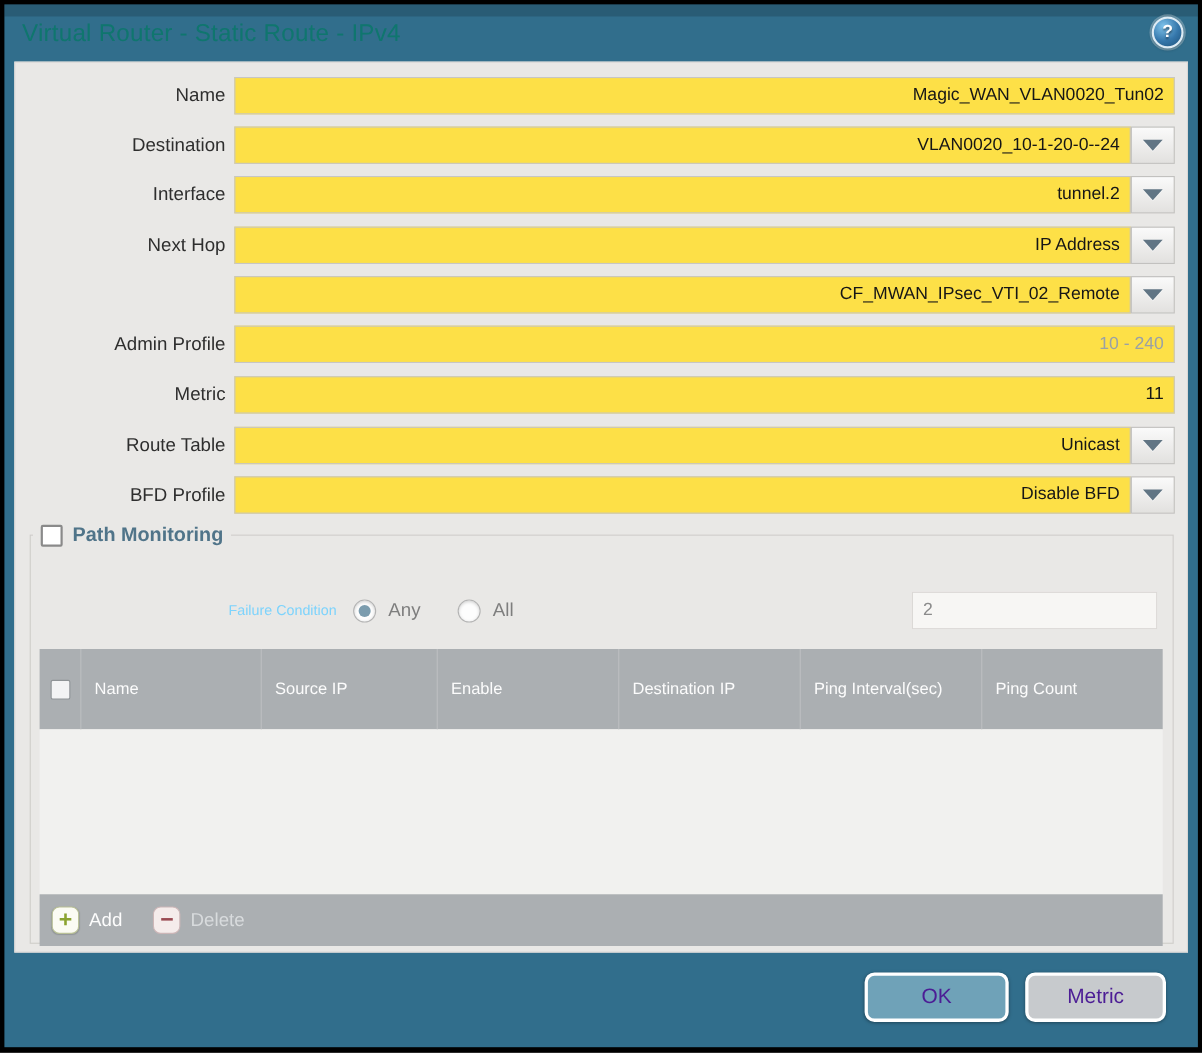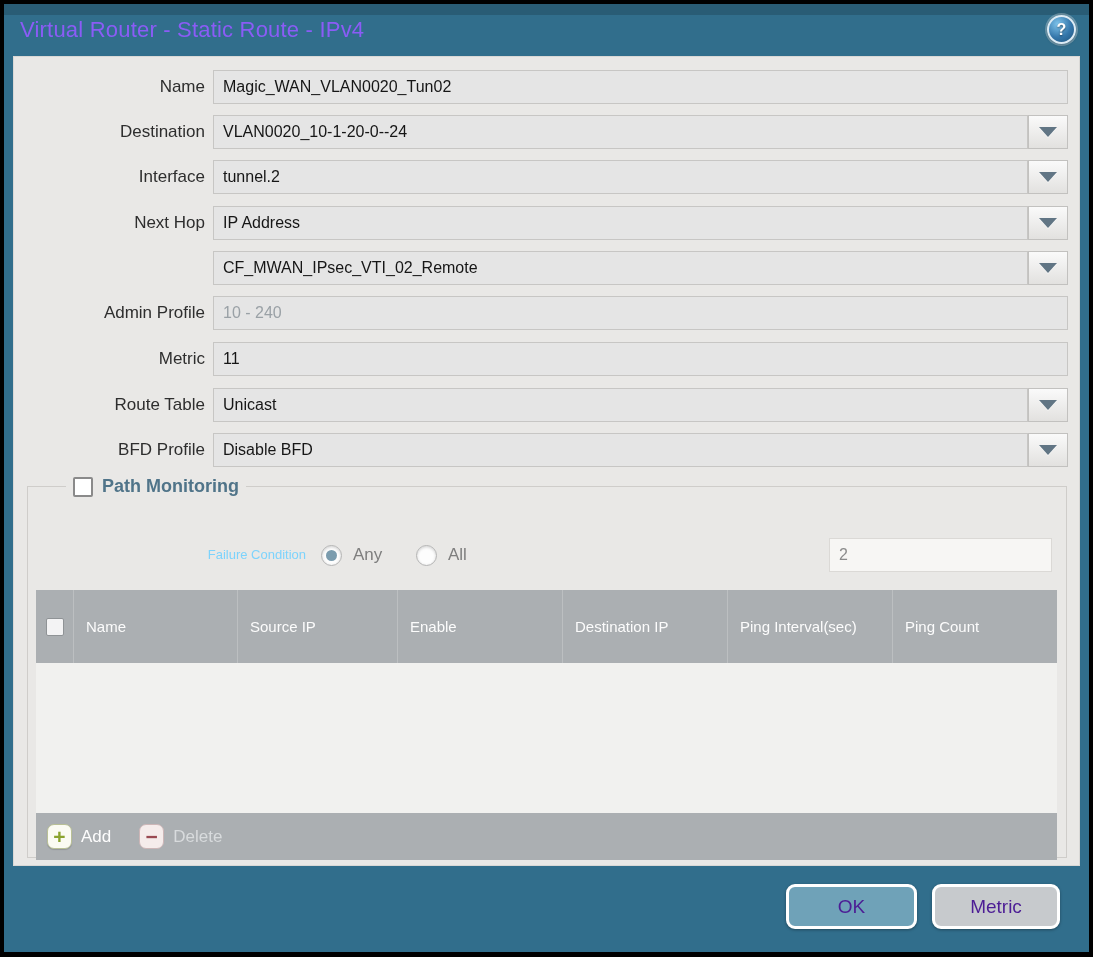--- a/index.html
+++ b/index.html
@@ -1,50 +1,50 @@
 <!DOCTYPE html>
 <html><head>
 <meta charset="utf-8">
 <style>
   * { margin:0; padding:0; box-sizing:border-box; }
   body { font-family:"Liberation Sans", sans-serif; background:#222; }
   .page { position:relative; width:1093px; height:957px; background:#000; overflow:hidden; }
   .window { position:absolute; left:4px; top:4px; width:1085px; height:948px; background:#316e8c; }
   .window::before { content:""; position:absolute; top:0; left:0; right:0; height:11px; background:rgba(0,0,0,.16); }
 
-  .titlebar-text { position:absolute; left:20px; top:17px; font-size:22px; color:#8b5cf6; letter-spacing:.2px; }
+  .titlebar-text { position:absolute; left:20px; top:17px; font-size:22px; color:#0f766e; letter-spacing:.2px; }
 
   .help { position:absolute; left:1047px; top:15px; width:29px; height:29px; border-radius:50%;
           background:radial-gradient(circle at 35% 28%, #7fc4ec 0%, #3577ab 55%, #1d5179 100%);
           border:2px solid #ddebf4; box-shadow:0 0 0 2px rgba(255,255,255,.28), 0 1px 3px rgba(0,0,0,.4);
           display:flex; align-items:center; justify-content:center; cursor:pointer; }
   .help-q { color:#fff; font-size:16px; font-weight:bold; text-shadow:0 1px 2px rgba(0,0,0,.5); }
 
   .content { position:absolute; left:13px; top:56px; width:1067px; height:810px;
              background:#e9e8e6; border:1px solid #d9d8d6; }
 
   
   .row { position:absolute; left:0; width:1093px; height:34px; }
   .flabel { position:absolute; left:20px; top:0; width:185px; line-height:34px; text-align:right;
             font-size:17px; color:#2e2e2e; }
   .finput { position:absolute; left:213px; top:0; height:34px; border:1px solid #c7c6c4;
-            background:#e5e5e5; font-family:"Liberation Sans", sans-serif; font-size:16px; color:#161616;
-            padding:0 9px; outline:none; }
+            background:#fde047; font-family:"Liberation Sans", sans-serif; font-size:16px; color:#161616;
+            padding:0 9px; outline:none;text-align:right; }
   .finput::placeholder { color:#9aa1a6; }
   .full { width:855px; }
   .withbtn { width:815px; }
   .ddbtn { position:absolute; left:1028px; top:0; width:40px; height:34px; border:1px solid #c2c1bf;
            background:linear-gradient(#fafafa, #e2e1df); cursor:pointer;
            display:flex; align-items:center; justify-content:center; }
   .arrow { width:0; height:0; border-left:9px solid transparent; border-right:9px solid transparent;
            border-top:10px solid #617584; filter:drop-shadow(0 1px 0 rgba(255,255,255,.6)); }
 
   
   .pm { position:absolute; left:27px; top:476px; width:1040px; height:382px;
-        border:1px solid #cfcdca;padding-left:36px; }
+        border:1px solid #cfcdca; }
   .pm legend { display:flex; align-items:center; gap:9px; padding:0 7px; margin-left:2px; }
   .pm-check { width:20px; height:20px; background:#fff; border:2px solid #8a8a8a; border-radius:2px; cursor:pointer; }
   .pm-title { font-size:18px; font-weight:bold; color:#507489; }
 
   .fc-label { position:absolute; left:0; top:41px; width:278px; height:34px; line-height:34px;
               text-align:right; font-size:13px; color:#7dd3fc; }
   .radio { position:absolute; top:48px; width:21px; height:21px; border-radius:50%;
            background:#fdfdfd; border:1px solid #b3b3b3; box-shadow:inset 0 1px 3px rgba(0,0,0,.18);
            display:flex; align-items:center; justify-content:center; cursor:pointer; }
   .radio.sel::after { content:""; width:11px; height:11px; border-radius:50%; background:#7b9cae; }

